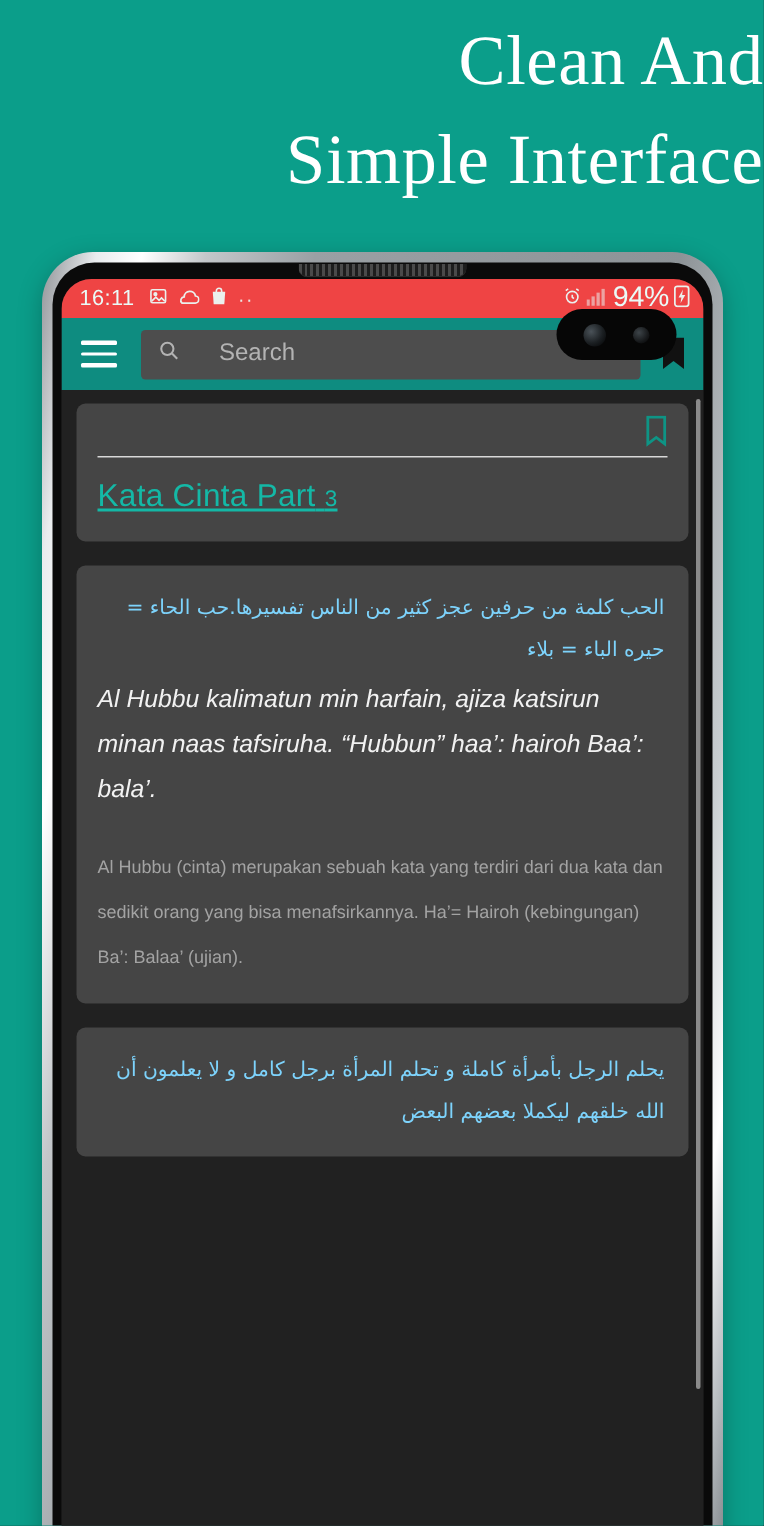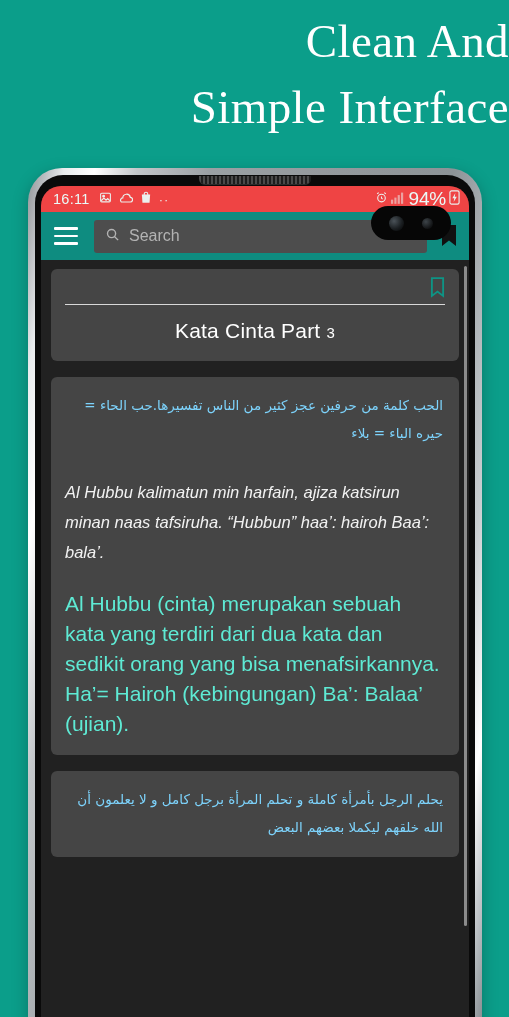--- a/index.html
+++ b/index.html
@@ -123,21 +123,21 @@
   .search-field {
     flex:1;
     height:33px;
     margin-left:16px;
     margin-right:14px;
     background:#4d4d4d;
     border-radius:3px;
     display:flex;
     align-items:center;
     padding:0 11px;
-    gap:9px;
+    gap:26px;
   }
   .search-placeholder { color:#b3b3b3; font-size:16px; }
   .bookmark-solid { width:16px; height:22px; }
 
   
   .content {
     position:absolute;
     top:74px; left:0; right:0; bottom:0;
     background:#212121;
     padding:9px 10px 0 10px;
@@ -160,46 +160,47 @@
   }
   .title-card { padding:8px 14px 18px 14px; }
   .title-bookmark-row { display:flex; justify-content:flex-end; }
   .bm-outline { width:15px; height:21px; }
   .title-divider {
     height:1px;
     background:#d8d8d8;
     margin:6px 0 14px 0;
   }
   .card-title {
-    text-align:center;
-    color:#ffffff;
+    text-align:left;
+    color:#14b8a6;
     font-size:21px;
     letter-spacing:0.2px;
+    text-decoration:underline;
   }
   .card-title .part-num { font-size:15px; }
 
   .arabic {
     direction:rtl;
     text-align:right;
     color:#7dd3fc;
     font-family:"DejaVu Sans", sans-serif;
     font-size:13.5px;
     line-height:28px;
     padding:2px 2px 0 2px;
   }
   .translit {
     color:#f2f2f2;
     font-style:italic;
     font-size:16.5px;
     line-height:30px;
-    margin-top:30px;
+    margin-top:4px;
   }
   .body-text {
-    color:#5eead4;
-    font-size:21px;
+    color:#a3a3a3;
+    font-size:12px;
     line-height:30px;
     margin-top:22px;
   }
 </style>
 </head>
 <body>
 
 <div class="promo-stage">
 
   <div class="headline">

